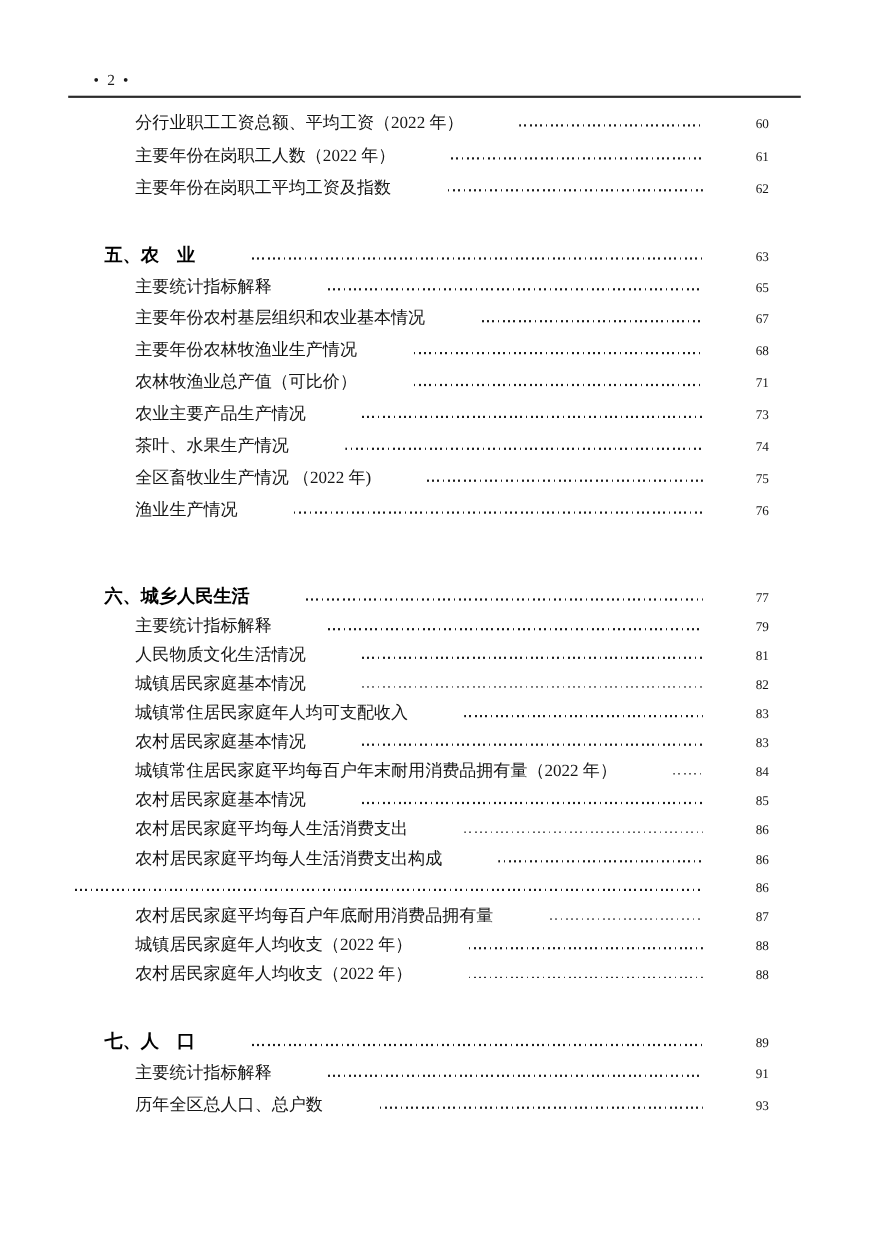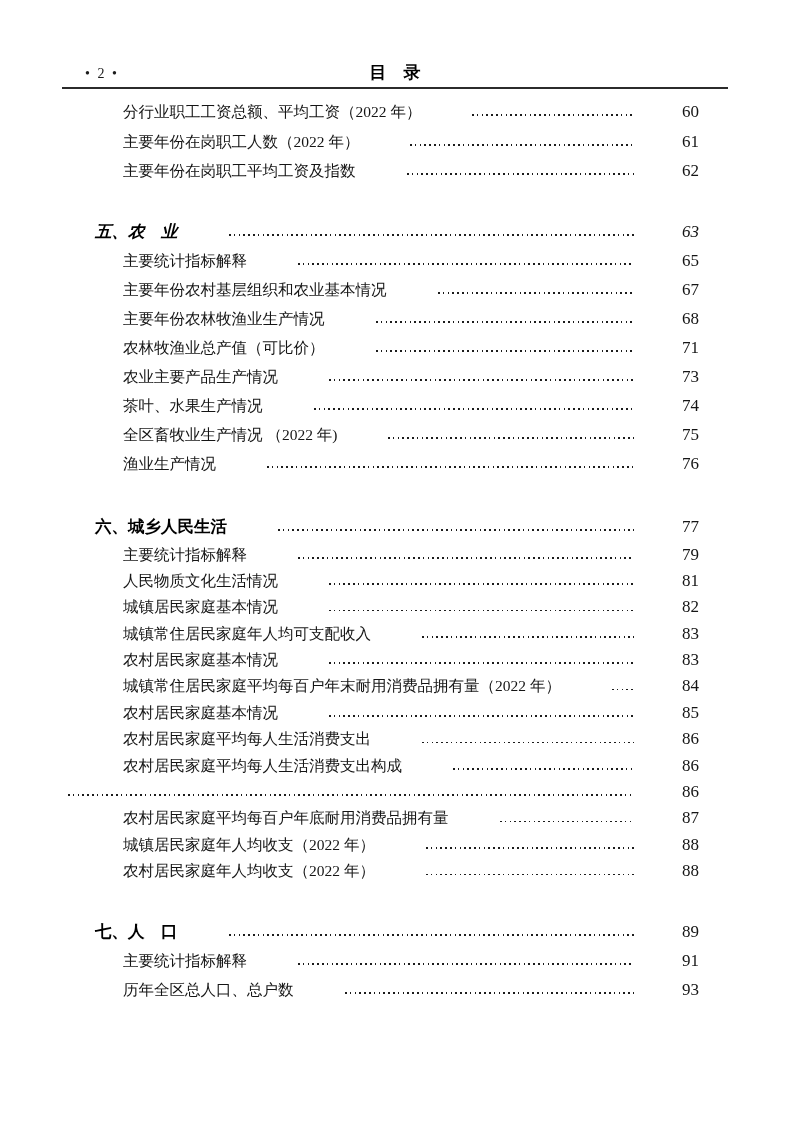--- a/index.html
+++ b/index.html
@@ -59,52 +59,51 @@
     font-size: 15.5px;
     color: #151515;
   }
   .toc-row.heading .toc-title {
     padding-left: 33px;
     font-size: 16.5px;
     font-weight: bold;
     color: #000000;
   }
   .toc-page {
-    font-size: 17px;
+    font-size: 12px;
     color: #151515;
   }
   .toc-leader {
     flex: 1 1 auto;
     height: 1.6px;
     margin: 0 3px 0 6px;
     align-self: baseline;
     transform: translateY(-1px);
     background-image: repeating-linear-gradient(
       to right, #1c1c1c 0 1.6px, transparent 1.6px 4.8px);
   }
   
   .sec-0 .toc-row { height: 29.5px; line-height: 29.5px; }
   .sec-1 { margin-top: 31px; }
   .sec-1 .toc-row { height: 29px; line-height: 29px; }
-  .sec-1 .toc-row.heading { height: 29.5px; line-height: 29.5px; font-style: italic; }
-  .sec-2 { margin-top: 34px; }
+  .sec-1 .toc-row.heading { height: 29.5px; line-height: 29.5px; }
+  .sec-2 { margin-top: 49px; }
   .sec-2 .toc-row { height: 26.4px; line-height: 26.4px; }
   .sec-2 .toc-row.heading { height: 29.5px; line-height: 29.5px; }
   .sec-3 { margin-top: 32px; }
   .sec-3 .toc-row { height: 29px; line-height: 29px; }
   .sec-3 .toc-row.heading { height: 29.5px; line-height: 29.5px; }
 </style>
 </head>
 <body>
 
 <div class="page">
 
   <div class="running-head">
     <span class="page-marker">• 2 •</span>
-    <span class="head-title">目　录</span>
   </div>
 
   <div class="toc-body" id="toc-body">
       <div class="toc-section sec-0">
         <div class="toc-row entry">
       <span class="toc-title">分行业职工工资总额、平均工资（2022 年）</span>
       <span class="toc-leader"></span>
       <span class="toc-page">60</span>
     </div>
         <div class="toc-row entry">

